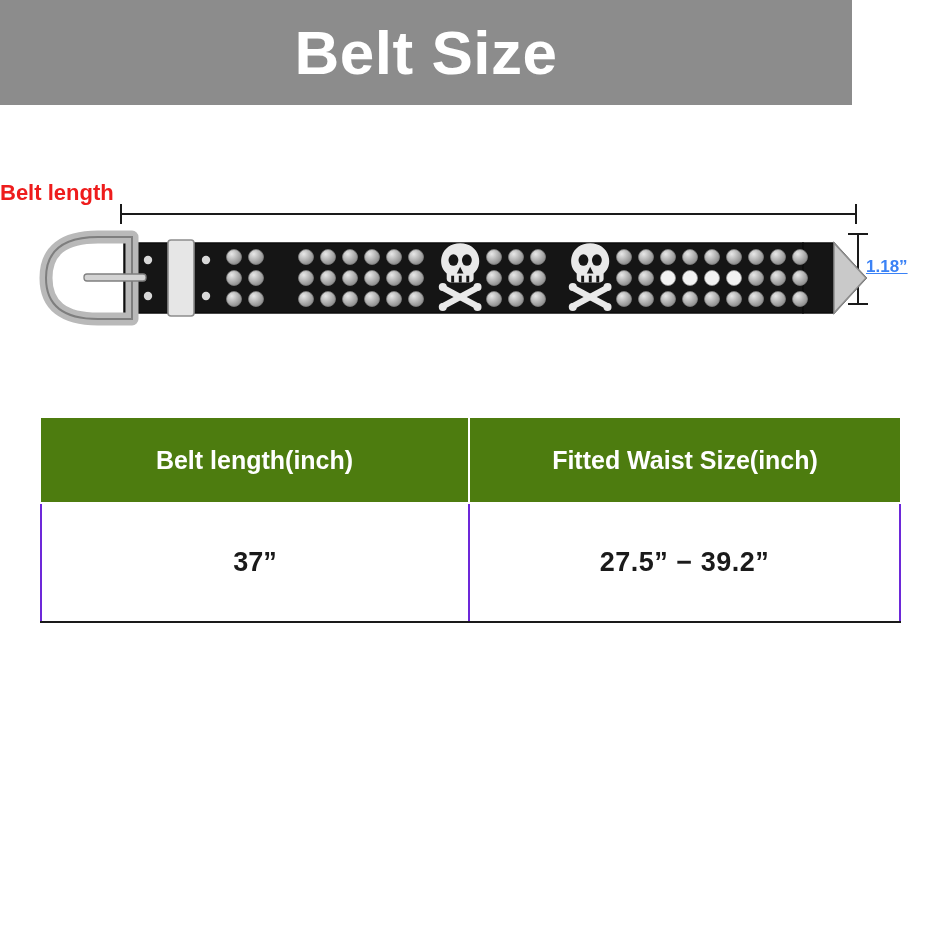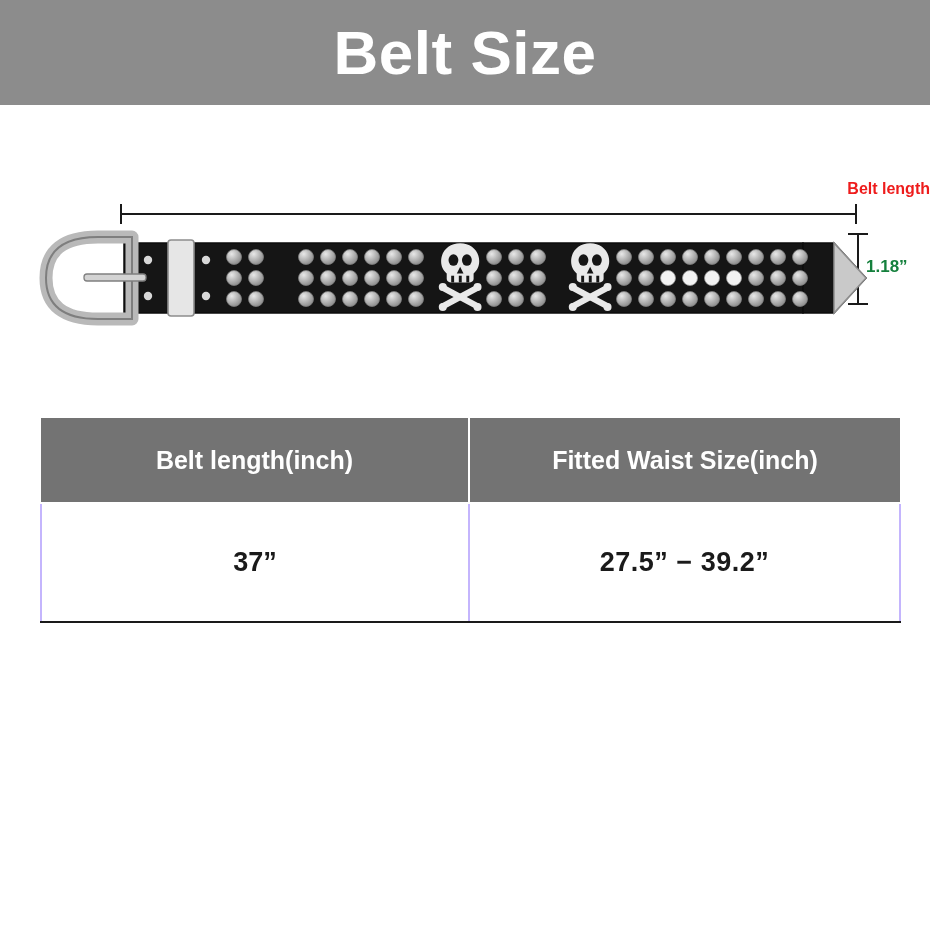--- a/index.html
+++ b/index.html
@@ -18,21 +18,21 @@
     width: 930px;
     height: 938px;
     background: #ffffff;
   }
 
   
   .header-banner {
     position: absolute;
     left: 0;
     top: 0;
-    width: 930px;
+    width: 852px;
     height: 105px;
     background: #8c8c8c;
     display: flex;
     align-items: center;
     justify-content: center;
   }
   .header-title {
     color: #ffffff;
     font-size: 62px;
     font-weight: bold;
@@ -46,23 +46,23 @@
     left: 0;
     top: 105px;
     width: 930px;
     height: 300px;
   }
   .belt-length-label {
     position: absolute;
     left: 0;
     top: 75px;
     width: 930px;
-    text-align: right;
+    text-align: left;
     color: #ee1c1c;
-    font-size: 16px;
+    font-size: 22px;
     font-weight: bold;
   }
   
   .measure-h {
     position: absolute;
     left: 120px;
     top: 108px;
     width: 737px;
     height: 2px;
     background: #1a1a1a;
@@ -96,57 +96,58 @@
     width: 20px;
     height: 2px;
     background: #1a1a1a;
   }
   .measure-v::before { top: 0; }
   .measure-v::after { bottom: 0; }
   .width-label {
     position: absolute;
     left: 866px;
     top: 152px;
-    color: #15803d;
+    color: #3b82f6;
     font-size: 17px;
     font-weight: bold;
     white-space: nowrap;
+    text-decoration: underline;
   }
 
   .belt-svg {
     position: absolute;
     left: 28px;
     top: 118px;
     width: 840px;
     height: 110px;
   }
 
   
   .size-table {
     position: absolute;
     left: 40px;
     top: 418px;
     width: 853px;
     border-collapse: collapse;
     table-layout: fixed;
   }
   .size-table th {
-    background: #737373;
+    background: #4d7c0f;
     color: #ffffff;
     font-size: 25px;
     font-weight: bold;
     height: 82px;
     border: 2px solid #ffffff;
     vertical-align: middle;
     margin-left: 46px;
   }
   .size-table th.col-a { width: 425px; border-left: none; border-top: none; }
   .size-table th.col-b { width: 428px; border-right: none; border-top: none; }
   .size-table td {
-    border: 2px solid #c4b5fd;
+    border: 2px solid #6d28d9;
     height: 115px;
     text-align: center;
     vertical-align: middle;
     font-size: 27px;
     font-weight: bold;
     color: #1a1a1a;
   }
   .size-table tr:last-child td { border-bottom: 2px solid #1a1a1a; }
   .waist-cell { letter-spacing: 0.5px; }
 </style>

